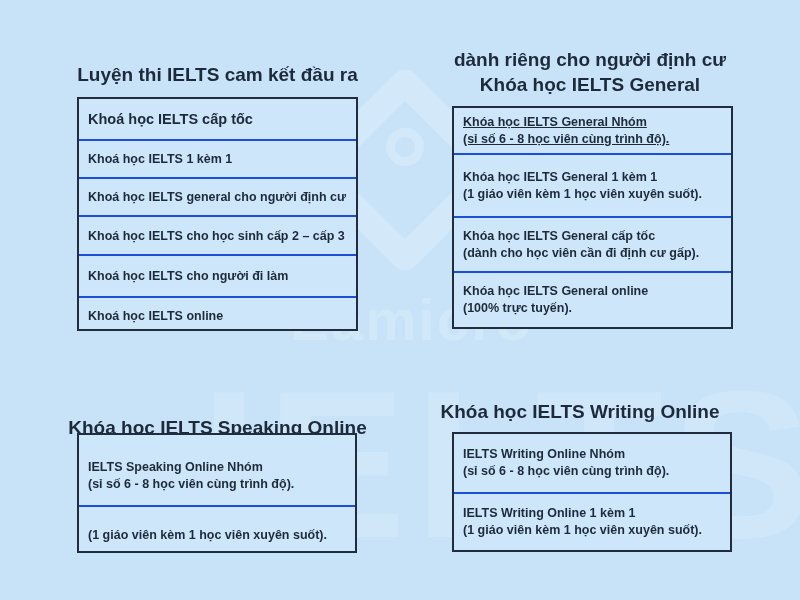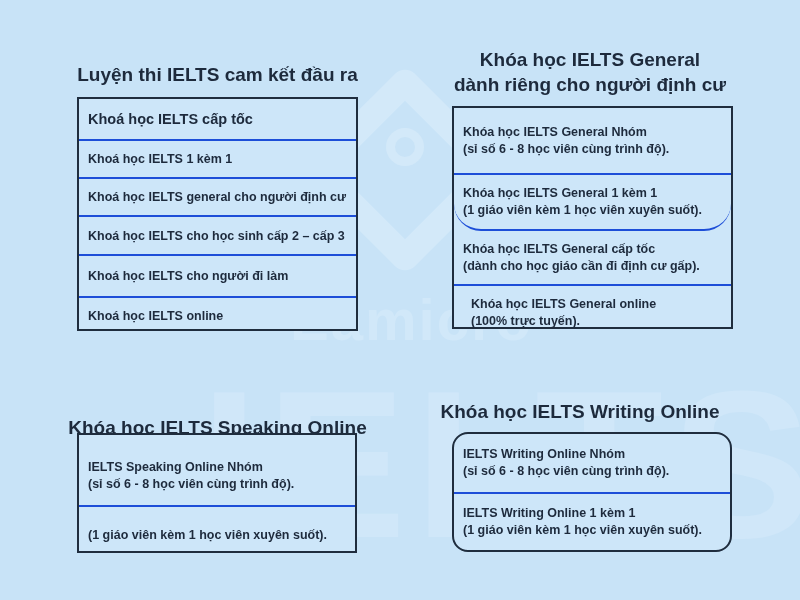--- a/index.html
+++ b/index.html
@@ -56,55 +56,55 @@
 <div class="box" style="left:77px; top:97px; width:281px; height:234px;">
   <div class="row big" style="height:42px;">Khoá học IELTS cấp tốc</div>
   <div class="row" style="height:38px;">Khoá học IELTS 1 kèm 1</div>
   <div class="row" style="height:38px;">Khoá học IELTS general cho người định cư</div>
   <div class="row" style="height:39px;">Khoá học IELTS cho học sinh cấp 2 – cấp 3</div>
   <div class="row" style="height:42px;">Khoá học IELTS cho người đi làm</div>
   <div class="row" style="height:35px;">Khoá học IELTS online</div>
 </div>
 
 <div class="section-title" style="left:420px; top:47px; width:340px;">
+  <div>dành riêng cho người định cư</div>
   <div>Khóa học IELTS General</div>
-  <div>dành riêng cho người định cư</div>
 </div>
 <div class="box" style="left:452px; top:106px; width:281px; height:223px;">
-  <div class="row two" style="height:67px;">
+  <div class="row two" style="height:47px;text-decoration:underline;">
     <span>Khóa học IELTS General Nhóm</span>
     <span>(sỉ số 6 - 8 học viên cùng trình độ).</span>
   </div>
-  <div class="row two" style="height:56px;border-radius:27px;">
+  <div class="row two" style="height:63px;">
     <span>Khóa học IELTS General 1 kèm 1</span>
     <span>(1 giáo viên kèm 1 học viên xuyên suốt).</span>
   </div>
   <div class="row two" style="height:55px;">
     <span>Khóa học IELTS General cấp tốc</span>
-    <span>(dành cho học giáo cần đi định cư gấp).</span>
+    <span>(dành cho học viên cần đi định cư gấp).</span>
   </div>
-  <div class="row two" style="height:53px;margin-left:8px;">
+  <div class="row two" style="height:53px;">
     <span>Khóa học IELTS General online</span>
     <span>(100% trực tuyến).</span>
   </div>
 </div>
 
 <div class="section-title" style="left:55px; top:399px; width:325px;margin-top:16px;">Khóa học IELTS Speaking Online</div>
 <div class="box" style="left:77px; top:433px; width:280px; height:120px;">
   <div class="row two" style="height:60px;margin-top:12px;">
     <span>IELTS Speaking Online Nhóm</span>
     <span>(sỉ số 6 - 8 học viên cùng trình độ).</span>
   </div>
   <div class="row two" style="height:56px;">
     <span>(1 giáo viên kèm 1 học viên xuyên suốt).</span>
   </div>
 </div>
 
 <div class="section-title" style="left:425px; top:399px; width:310px;">Khóa học IELTS Writing Online</div>
-<div class="box" style="left:452px; top:432px; width:280px; height:120px;border-radius:16px;">
+<div class="box" style="left:452px; top:432px; width:280px; height:120px;">
   <div class="row two" style="height:60px;">
     <span>IELTS Writing Online Nhóm</span>
     <span>(sỉ số 6 - 8 học viên cùng trình độ).</span>
   </div>
   <div class="row two" style="height:56px;">
     <span>IELTS Writing Online 1 kèm 1</span>
     <span>(1 giáo viên kèm 1 học viên xuyên suốt).</span>
   </div>
 </div>
 

